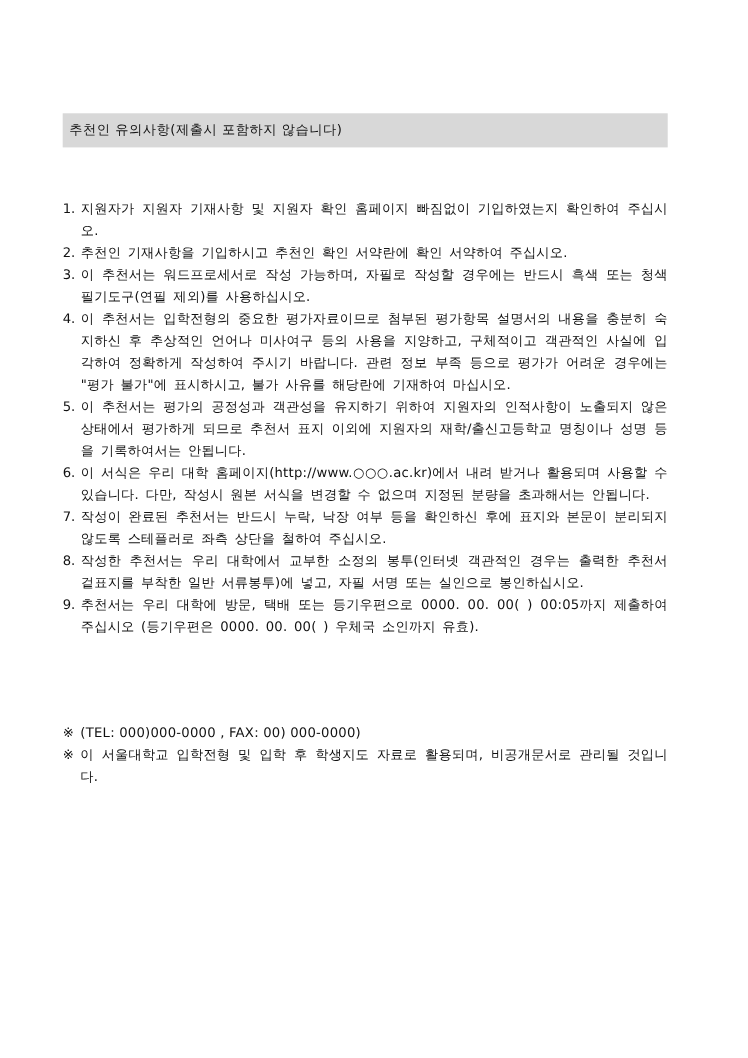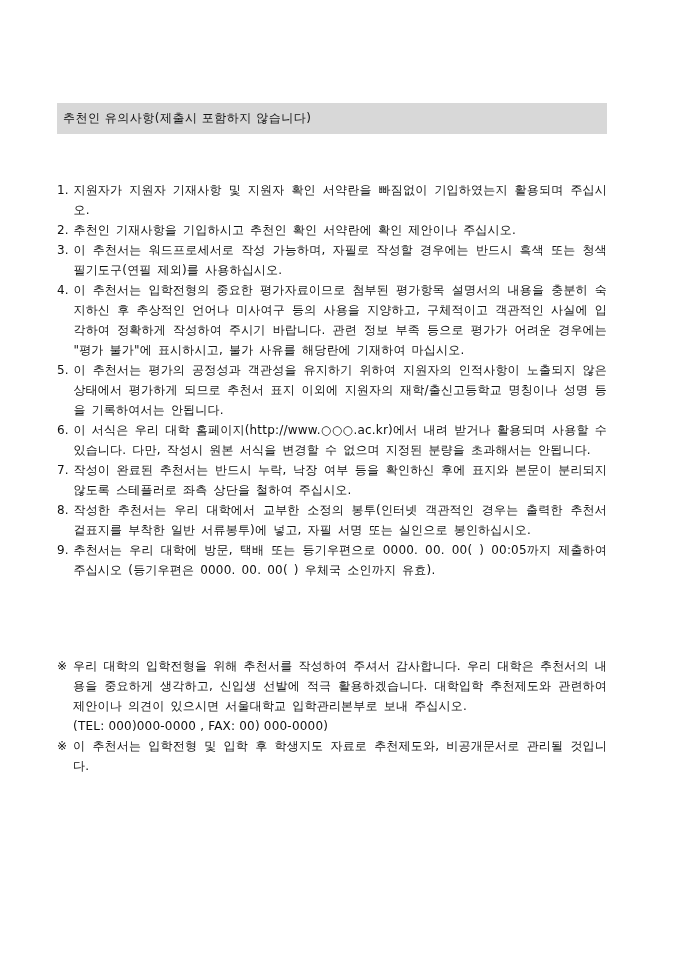--- a/index.html
+++ b/index.html
@@ -88,25 +88,25 @@
 <div class="page">
   <div class="content">
 
     <div class="header-bar">
       <span>추천인 유의사항(제출시 포함하지 않습니다)</span>
     </div>
 
     <div class="notes-list">
       <div class="note-item">
         <span class="note-num">1.</span>
-        <div class="note-text">지원자가 지원자 기재사항 및 지원자 확인 서약란을 빠짐없이 기입하였는지 활용되며 주십시오.</div>
+        <div class="note-text">지원자가 지원자 기재사항 및 지원자 확인 홈페이지 빠짐없이 기입하였는지 확인하여 주십시오.</div>
       </div>
       <div class="note-item">
         <span class="note-num">2.</span>
-        <div class="note-text">추천인 기재사항을 기입하시고 추천인 확인 서약란에 확인 제안이나 주십시오.</div>
+        <div class="note-text">추천인 기재사항을 기입하시고 추천인 확인 서약란에 확인 서약하여 주십시오.</div>
       </div>
       <div class="note-item">
         <span class="note-num">3.</span>
         <div class="note-text">이 추천서는 워드프로세서로 작성 가능하며, 자필로 작성할 경우에는 반드시 흑색 또는 청색 필기도구(연필 제외)를 사용하십시오.</div>
       </div>
       <div class="note-item">
         <span class="note-num">4.</span>
         <div class="note-text">이 추천서는 입학전형의 중요한 평가자료이므로 첨부된 평가항목 설명서의 내용을 충분히 숙지하신 후 추상적인 언어나 미사여구 등의 사용을 지양하고, 구체적이고 객관적인 사실에 입각하여 정확하게 작성하여 주시기 바랍니다. 관련 정보 부족 등으로 평가가 어려운 경우에는 "평가 불가"에 표시하시고, 불가 사유를 해당란에 기재하여 마십시오.</div>
       </div>
       <div class="note-item">
@@ -128,26 +128,25 @@
       <div class="note-item">
         <span class="note-num">9.</span>
         <div class="note-text">추천서는 우리 대학에 방문, 택배 또는 등기우편으로 0000. 00. 00(  ) 00:05까지 제출하여 주십시오  (등기우편은 0000. 00. 00(  ) 우체국 소인까지 유효).</div>
       </div>
     </div>
 
     <div class="footer-notes">
       <div class="footer-item">
         <span class="footer-marker">※</span>
         <div class="footer-body">
-          <div class="footer-text">우리 대학의 입학전형을 위해 추천서를 작성하여 주셔서 감사합니다. 우리 대학은 추천서의 내용을 중요하게 생각하고, 신입생 선발에 적극 활용하겠습니다. 대학입학 추천제도와 관련하여 제안이나 의견이 있으시면 서울대학교 입학관리본부로 보내 주십시오.</div>
           <div class="footer-extra">(TEL: 000)000-0000 , FAX: 00) 000-0000)</div>
         </div>
       </div>
       <div class="footer-item">
         <span class="footer-marker">※</span>
         <div class="footer-body">
-          <div class="footer-text">이 추천서는 입학전형 및 입학 후 학생지도 자료로 추천제도와, 비공개문서로 관리될 것입니다.</div>
+          <div class="footer-text">이 서울대학교 입학전형 및 입학 후 학생지도 자료로 활용되며, 비공개문서로 관리될 것입니다.</div>
         </div>
       </div>
     </div>
 
   </div>
 </div>
 
 </body></html>

